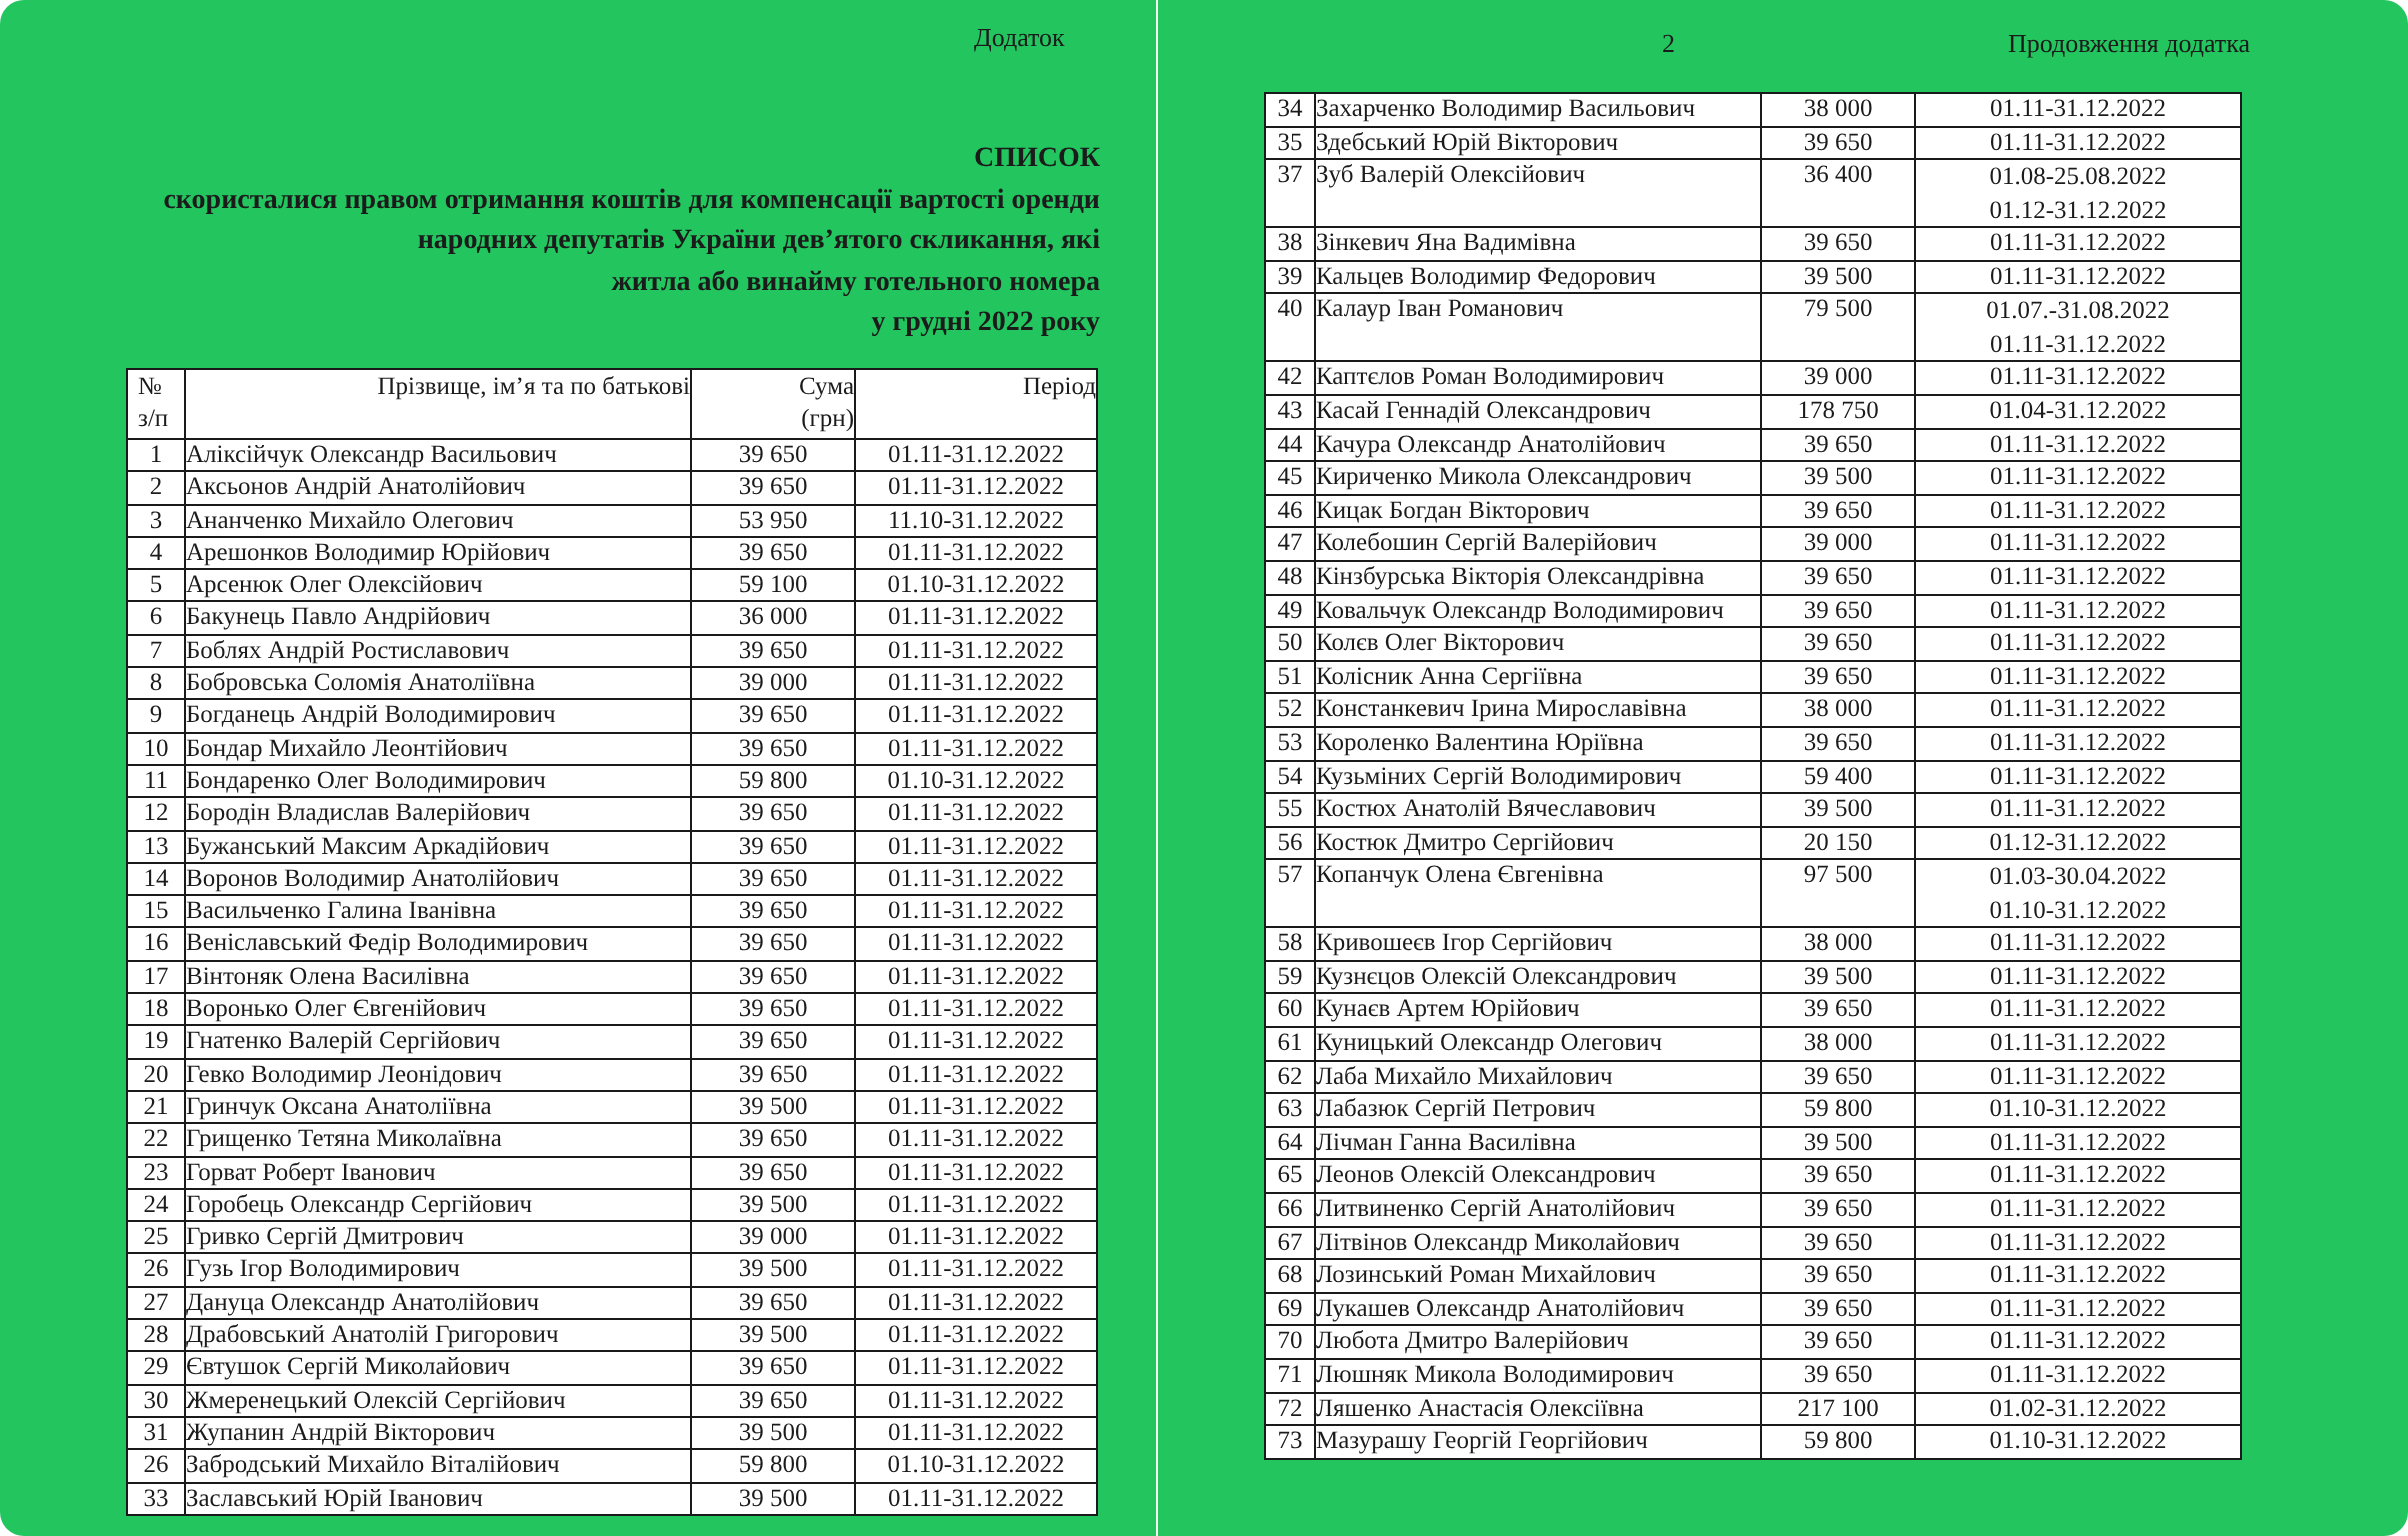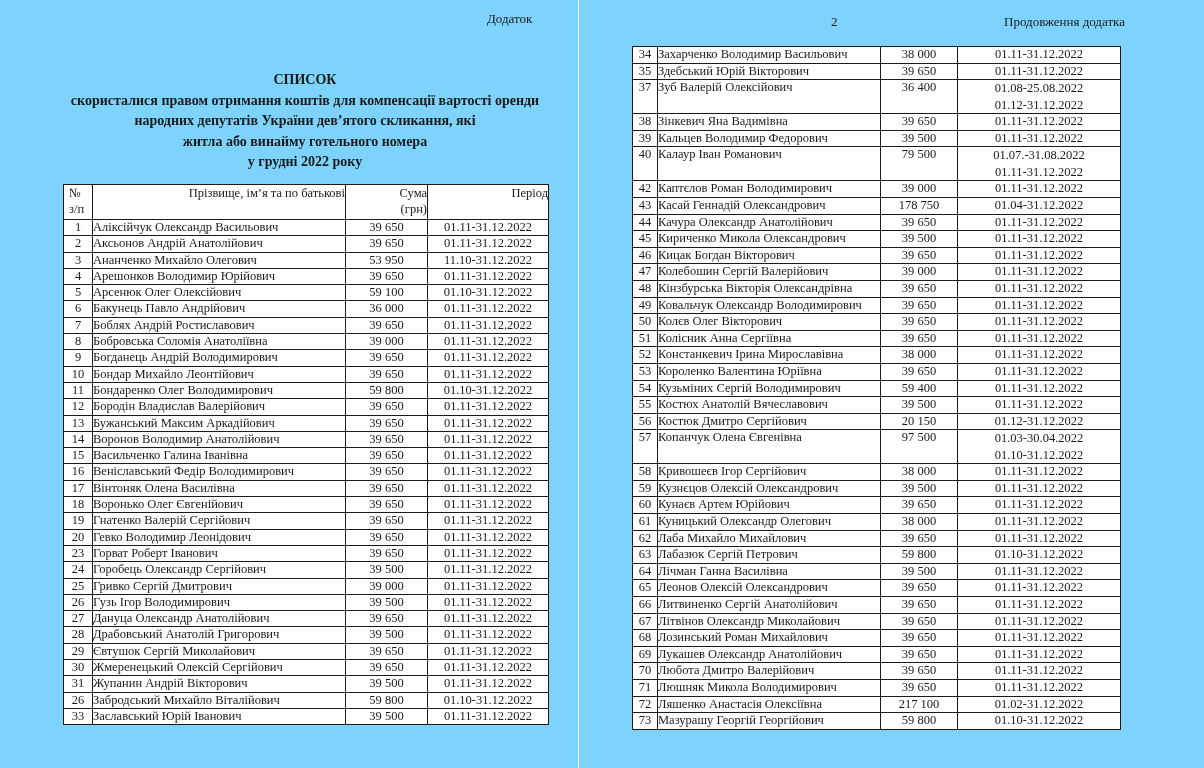--- a/index.html
+++ b/index.html
@@ -1,28 +1,28 @@
 <!DOCTYPE html>
 <html><head>
 <meta charset="utf-8">
 <style>
   html,body{margin:0;padding:0;background:#ffffff;}
   #stage{
-    position:relative;width:1204px;height:768px;background:#7dd3fc;overflow:hidden;
-    font-family:"Liberation Serif","DejaVu Serif",serif;color:#1b1b1b;
+    position:relative;width:1204px;height:768px;background:#22c55e;overflow:hidden;
+    font-family:"Liberation Serif","DejaVu Serif",serif;color:#1b1b1b;border-radius:12px;
     -webkit-font-smoothing:antialiased;
   }
   .corner-label{position:absolute;font-size:13px;white-space:nowrap;}
   #p1-corner{left:487px;top:11px;}
   #p2-num{left:831px;top:14px;}
   #p2-corner{left:975px;top:14px;width:150px;text-align:right;}
   #page-divider{position:absolute;left:578px;top:0;width:1px;height:768px;background:#f2f2f2;}
 
   #title-block{
-    position:absolute;left:60px;top:70px;width:490px;text-align:center;
+    position:absolute;left:60px;top:70px;width:490px;text-align:right;
     font-weight:bold;font-size:14px;line-height:20.5px;
   }
 
   table.doc{border-collapse:collapse;table-layout:fixed;background:#fff;}
   table.doc td,table.doc th{
     border:1px solid #1a1a1a;font-size:12.5px;font-weight:normal;
     padding:0;overflow:hidden;white-space:nowrap;
   }
   #table1{position:absolute;left:63px;top:184px;}
   #table1 table{width:485px;}
@@ -236,20 +236,36 @@
           </tr>
           <tr>
             <td class="c-num">20</td>
             <td class="c-name">Гевко Володимир Леонідович</td>
             <td class="c-sum">39 650</td>
             <td class="c-period">
               <div class="pline">01.11-31.12.2022</div>
             </td>
           </tr>
           <tr>
+            <td class="c-num">21</td>
+            <td class="c-name">Гринчук Оксана Анатоліївна</td>
+            <td class="c-sum">39 500</td>
+            <td class="c-period">
+              <div class="pline">01.11-31.12.2022</div>
+            </td>
+          </tr>
+          <tr>
+            <td class="c-num">22</td>
+            <td class="c-name">Грищенко Тетяна Миколаївна</td>
+            <td class="c-sum">39 650</td>
+            <td class="c-period">
+              <div class="pline">01.11-31.12.2022</div>
+            </td>
+          </tr>
+          <tr>
             <td class="c-num">23</td>
             <td class="c-name">Горват Роберт Іванович</td>
             <td class="c-sum">39 650</td>
             <td class="c-period">
               <div class="pline">01.11-31.12.2022</div>
             </td>
           </tr>
           <tr>
             <td class="c-num">24</td>
             <td class="c-name">Горобець Олександр Сергійович</td>

